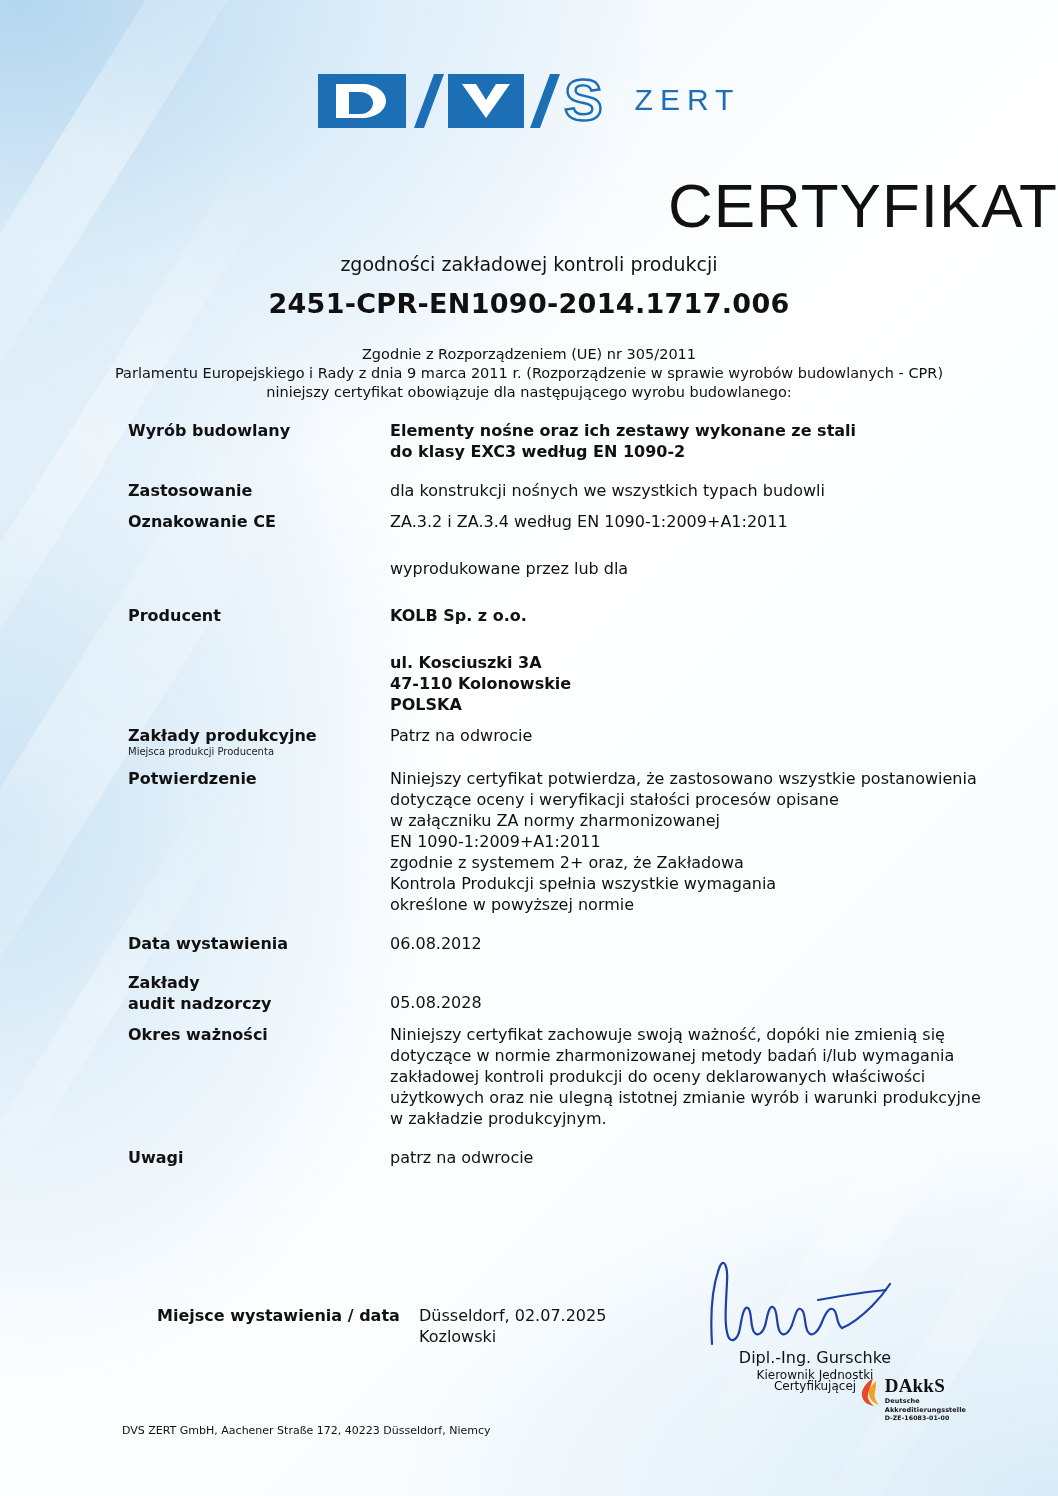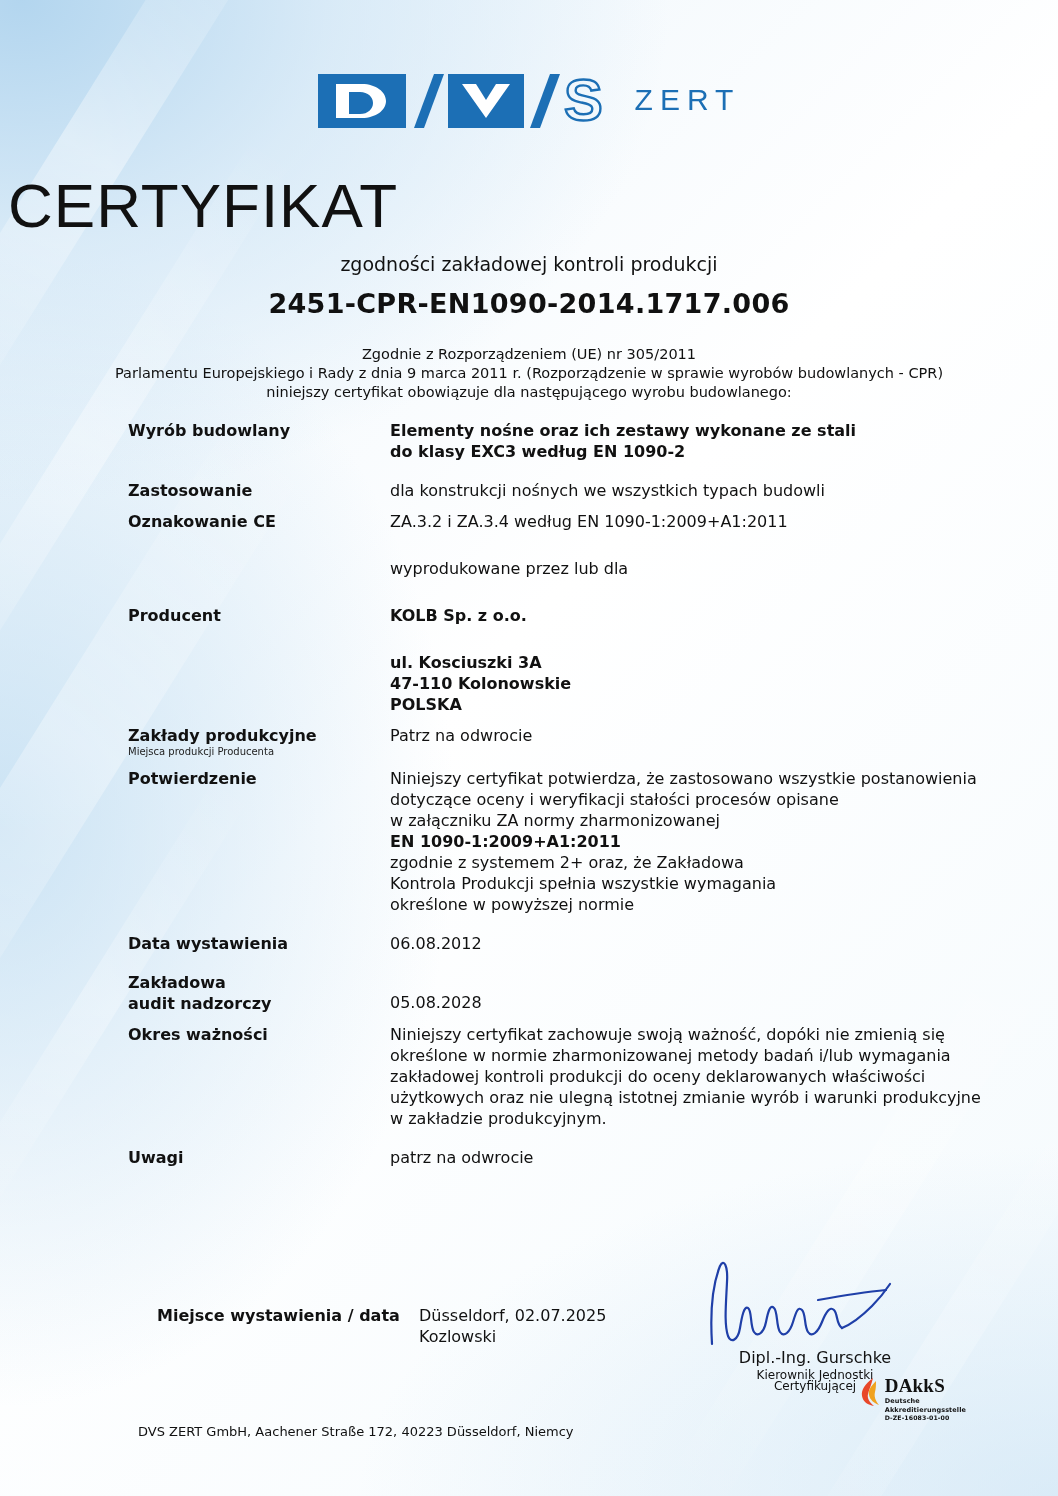--- a/index.html
+++ b/index.html
@@ -68,26 +68,25 @@
     color: #1c6fb5;
     margin-left: 17px;
     margin-bottom: 2px;
   }
 
   
   .title {
     position: absolute;
     top: 170px;
     left: 0; right: 0;
-    text-align: left;
+    text-align: right;
     font-family: "Liberation Sans", sans-serif;
     font-size: 62px;
     letter-spacing: 1px;
     color: #111;
-    margin-left: 8px;
   }
   .subtitle {
     position: absolute;
     top: 253px;
     left: 0; right: 0;
     text-align: center;
     font-size: 19px;
     color: #111;
   }
   .certnum {
@@ -137,21 +136,21 @@
     line-height: 12px;
     color: #222;
   }
   .val {
     flex: 1;
     font-size: 16px;
     line-height: 21px;
     color: #111;
   }
   .val.bold { font-weight: bold; }
-  .val .b { font-weight: bold; display: block; }
+  .val .b { font-weight: normal; display: block; }
   .val .line { display: block; }
 
   .gap-xs { height: 10px; }
   .gap-s  { height: 18px; }
   .gap-m  { height: 26px; }
 
   
   .sig-area {
     position: absolute;
     left: 690px;
@@ -211,23 +210,23 @@
   .dakks-code {
     font-size: 6.2px;
     font-weight: bold;
     color: #111;
     letter-spacing: .1px;
     margin-top: 1px;
   }
 
   .footer {
     position: absolute;
-    left: 138px;
+    left: 122px;
     top: 1424px;
-    font-size: 13px;
+    font-size: 11px;
     color: #111;
   }
 </style>
 </head>
 <body>
 
 <div class="page">
   <div class="streak s1"></div>
   <div class="streak s2"></div>
   <div class="streak s3"></div>
@@ -347,33 +346,33 @@
 
       <div class="row">
         <div class="lbl">Data wystawienia</div>
         <div class="val">06.08.2012</div>
       </div>
 
       <div class="gap-s"></div>
 
       <div class="row">
         <div class="lbl">
-          <span>Zakładowa</span><br>
+          <span>Zakłady</span><br>
           <span>audit nadzorczy</span>
         </div>
         <div class="val" style="padding-top:20px;">05.08.2028</div>
       </div>
 
       <div class="gap-xs"></div>
 
       <div class="row">
         <div class="lbl">Okres ważności</div>
         <div class="val">
           <span class="line">Niniejszy certyfikat zachowuje swoją ważność, dopóki nie zmienią się</span>
-          <span class="line">określone w normie zharmonizowanej metody badań i/lub wymagania</span>
+          <span class="line">dotyczące w normie zharmonizowanej metody badań i/lub wymagania</span>
           <span class="line">zakładowej kontroli produkcji do oceny deklarowanych właściwości</span>
           <span class="line">użytkowych oraz nie ulegną istotnej zmianie wyrób i warunki produkcyjne</span>
           <span class="line">w zakładzie produkcyjnym.</span>
         </div>
       </div>
 
       <div class="gap-s"></div>
 
       <div class="row">
         <div class="lbl">Uwagi</div>

